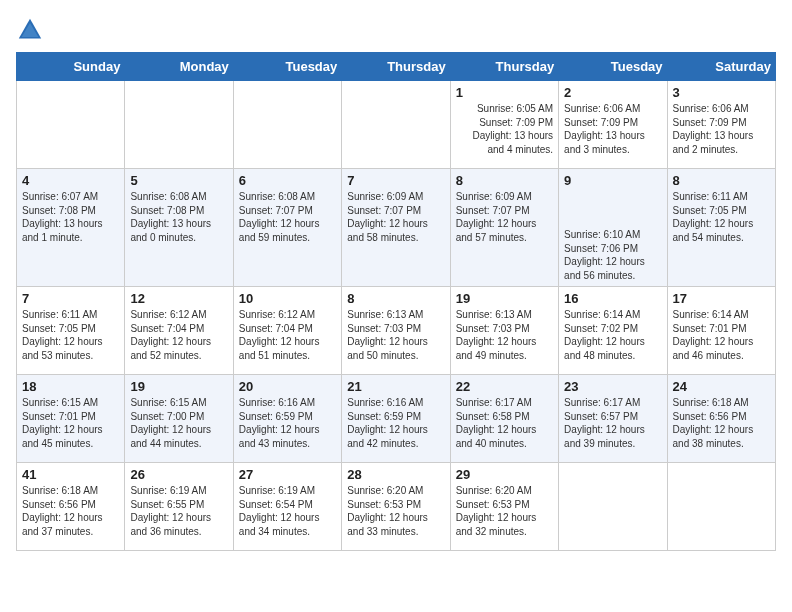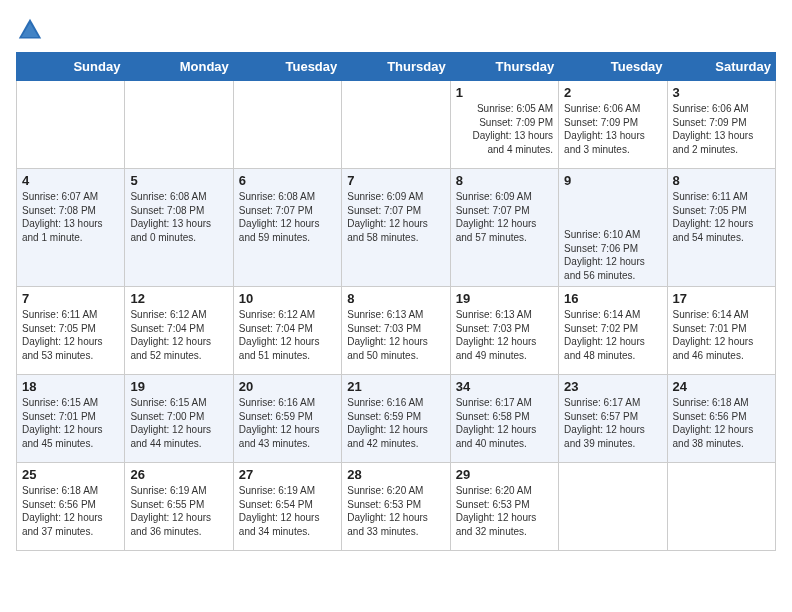--- a/index.html
+++ b/index.html
@@ -279,21 +279,21 @@
 and 43 minutes.</div>
         </td>
         <td>
           <span class="day-number">21</span>
           <div class="cell-info" style="white-space: pre-line;">Sunrise: 6:16 AM
 Sunset: 6:59 PM
 Daylight: 12 hours
 and 42 minutes.</div>
         </td>
         <td>
-          <span class="day-number">34</span>
+          <span class="day-number">22</span>
           <div class="cell-info" style="white-space: pre-line;">Sunrise: 6:17 AM
 Sunset: 6:58 PM
 Daylight: 12 hours
 and 40 minutes.</div>
         </td>
         <td>
           <span class="day-number">23</span>
           <div class="cell-info" style="white-space: pre-line;">Sunrise: 6:17 AM
 Sunset: 6:57 PM
 Daylight: 12 hours
@@ -302,21 +302,21 @@
         <td>
           <span class="day-number">24</span>
           <div class="cell-info" style="white-space: pre-line;">Sunrise: 6:18 AM
 Sunset: 6:56 PM
 Daylight: 12 hours
 and 38 minutes.</div>
         </td>
       </tr>
       <tr>
         <td>
-          <span class="day-number">25</span>
+          <span class="day-number">41</span>
           <div class="cell-info" style="white-space: pre-line;">Sunrise: 6:18 AM
 Sunset: 6:56 PM
 Daylight: 12 hours
 and 37 minutes.</div>
         </td>
         <td>
           <span class="day-number">26</span>
           <div class="cell-info" style="white-space: pre-line;">Sunrise: 6:19 AM
 Sunset: 6:55 PM
 Daylight: 12 hours

